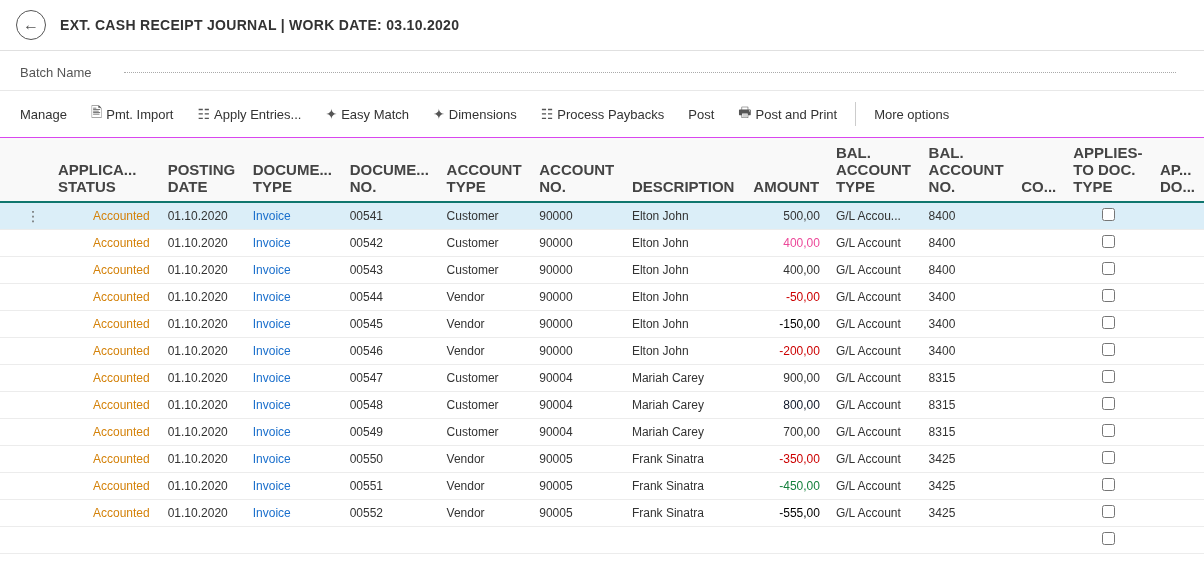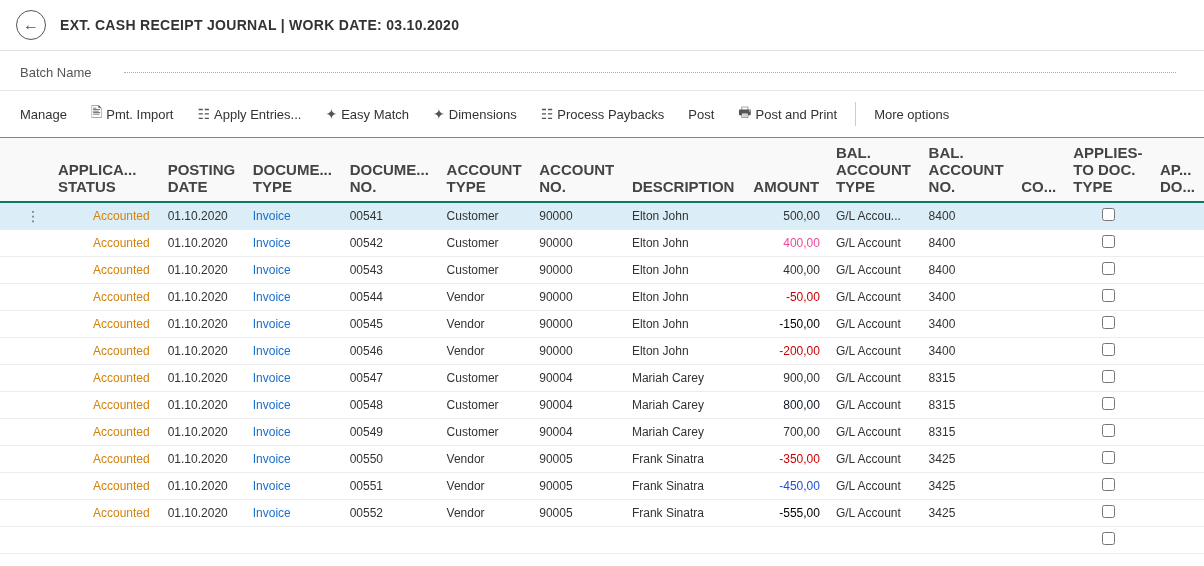--- a/index.html
+++ b/index.html
@@ -326,21 +326,21 @@
     <td style="width:16px;">
       
     </td>
     <td><span class="status-accounted">Accounted</span></td>
     <td>01.10.2020</td>
     <td><span class="doc-type-invoice">Invoice</span></td>
     <td>00551</td>
     <td>Vendor</td>
     <td>90005</td>
     <td>Frank Sinatra</td>
-    <td class="amount-cell" style="color:#1d4ed8">-450,00</td>
+    <td class="amount-cell" style="color:#15803d">-450,00</td>
     <td>G/L Account</td>
     <td>3425</td>
     <td></td>
     <td class="checkbox-cell"><input type="checkbox" style=""></td>
     <td></td>
   </tr>
         <tr>
     <td style="width:16px;"></td>
     <td style="width:16px;">
       

